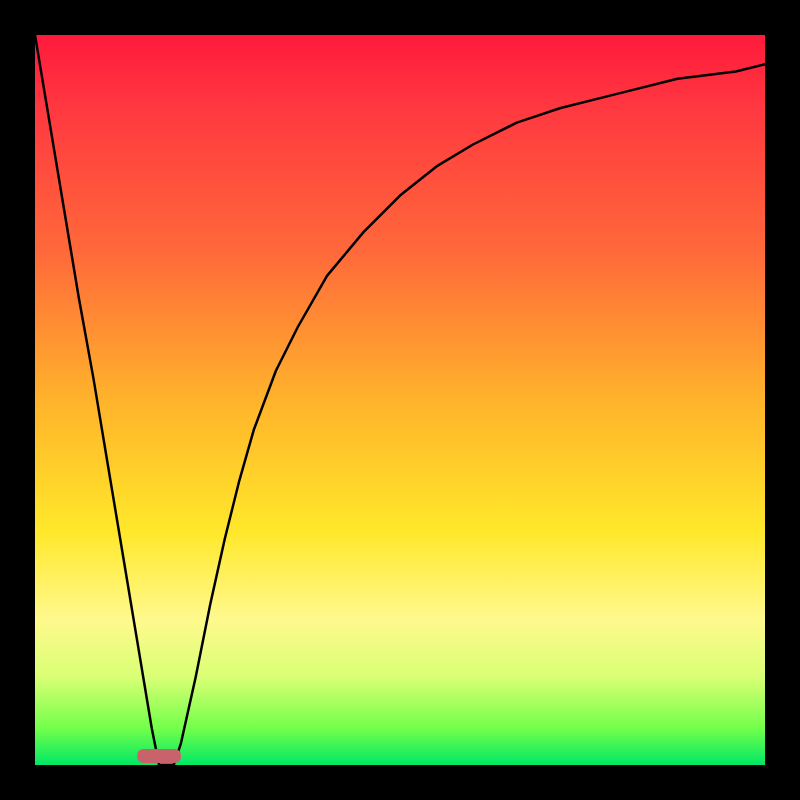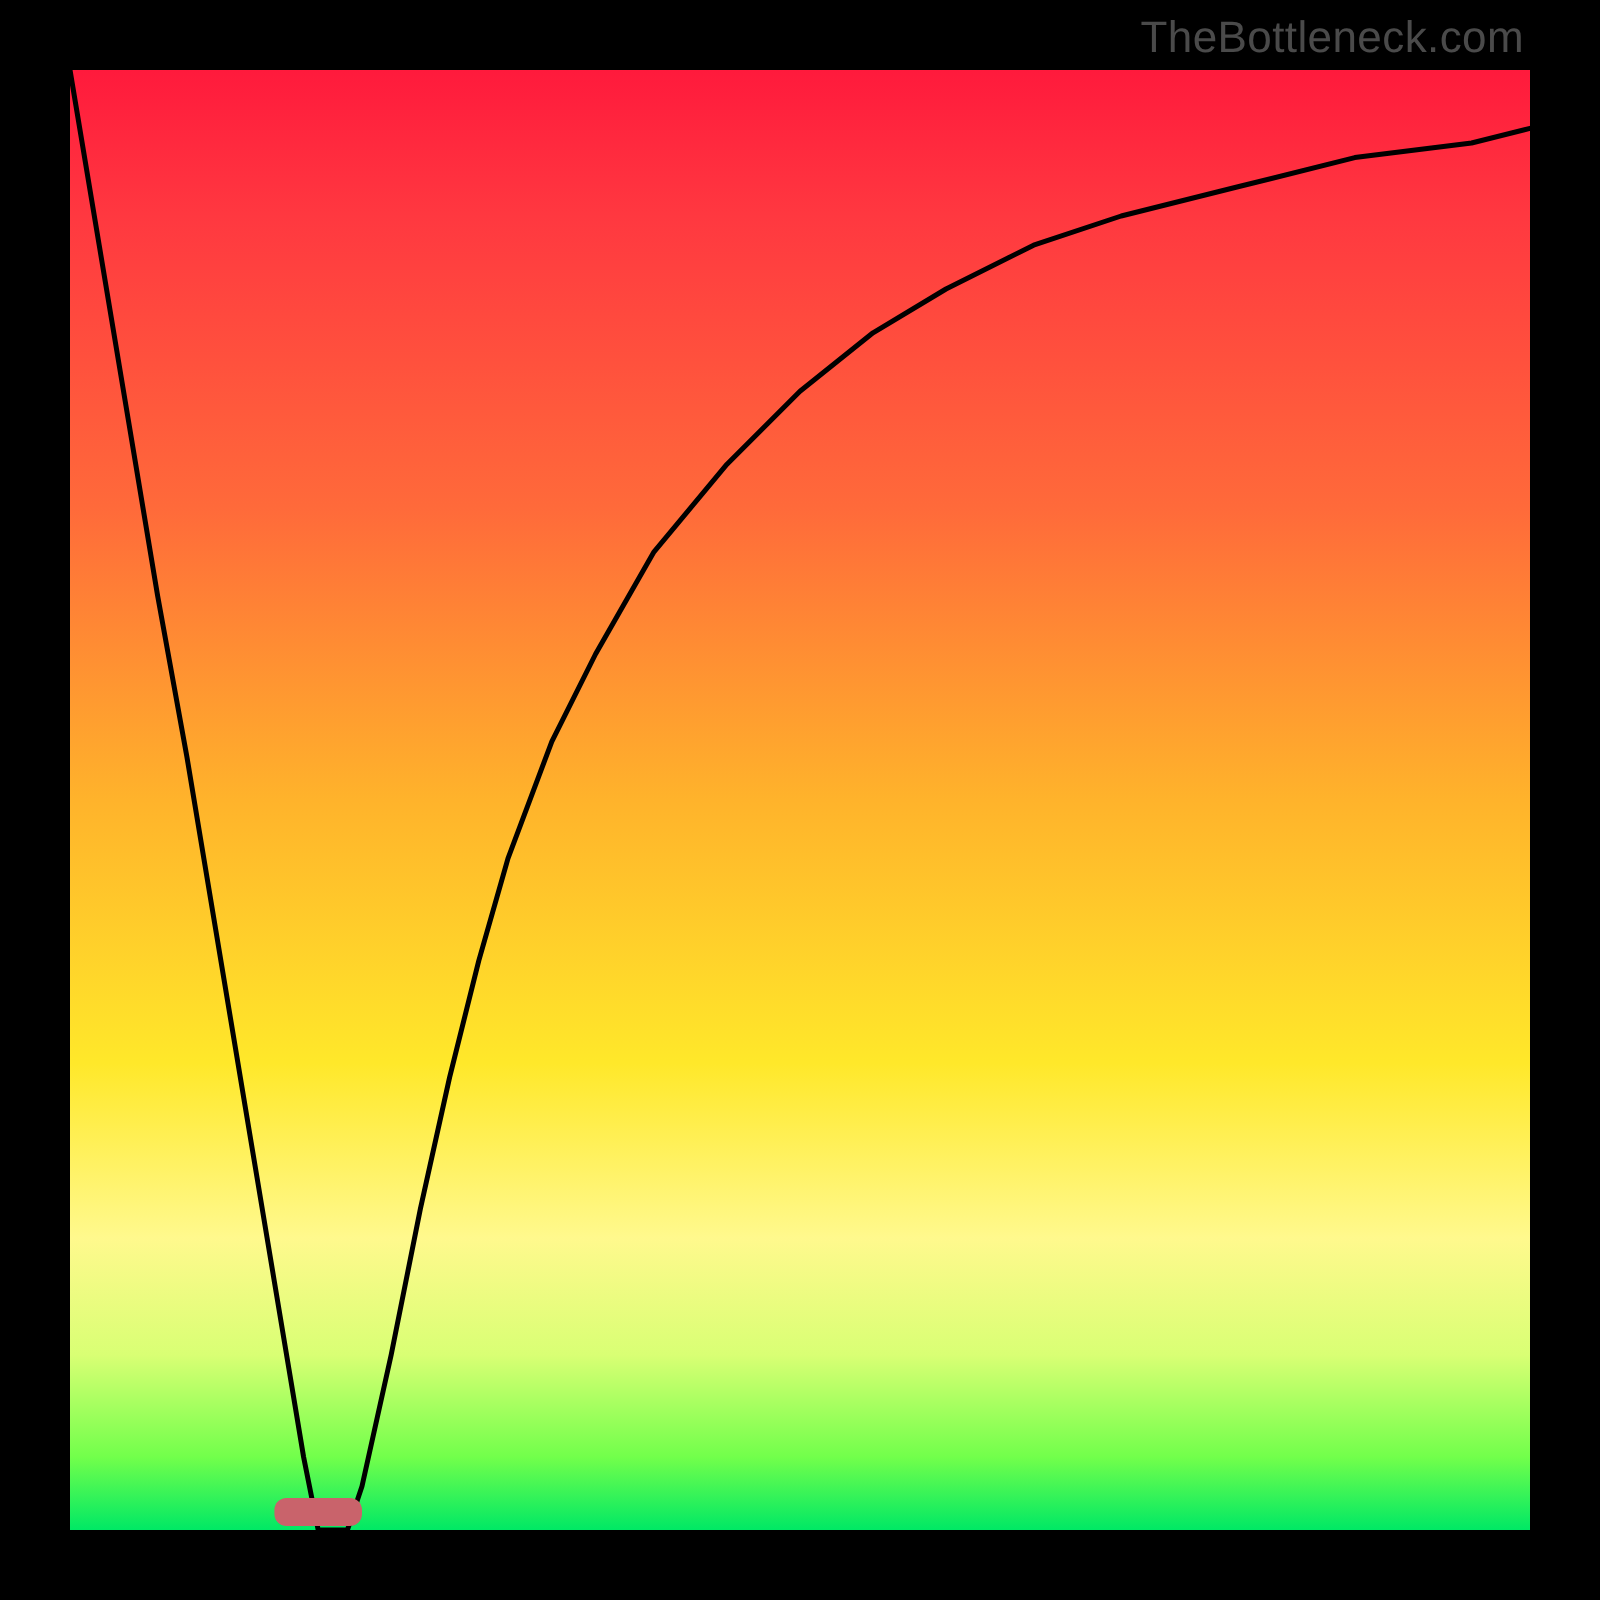--- a/index.html
+++ b/index.html
@@ -71,14 +71,13 @@
 </head>
 <body>
 
 <div class="frame">
   <div class="plot-area">
     <svg class="curves" viewBox="0 0 730 730" preserveAspectRatio="none">
       <path class="curve-line" d="M0.0 0.0 L14.6 87.6 L29.2 175.2 L43.8 262.8 L58.4 343.1 L73.0 430.7 L87.6 518.3 L102.2 605.9 L109.5 649.7 L116.8 693.5 L124.1 730.0 L131.4 730.0 L138.7 730.0 L146.0 708.1 L160.6 642.4 L175.2 569.4 L189.8 503.7 L204.4 445.3 L219.0 394.2 L240.9 335.8 L262.8 292.0 L292.0 240.9 L328.5 197.1 L365.0 160.6 L401.5 131.4 L438.0 109.5 L481.8 87.6 L525.6 73.0 L584.0 58.4 L642.4 43.8 L700.8 36.5 L730.0 29.2"></path>
       <rect class="marker" rx="6" ry="6" x="102.2" y="714.0" width="43.8" height="14" fill="#c9636b"></rect>
     </svg>
   </div>
-  <div class="watermark">TheBottleneck.com</div>
 </div>
 
 </body></html>

